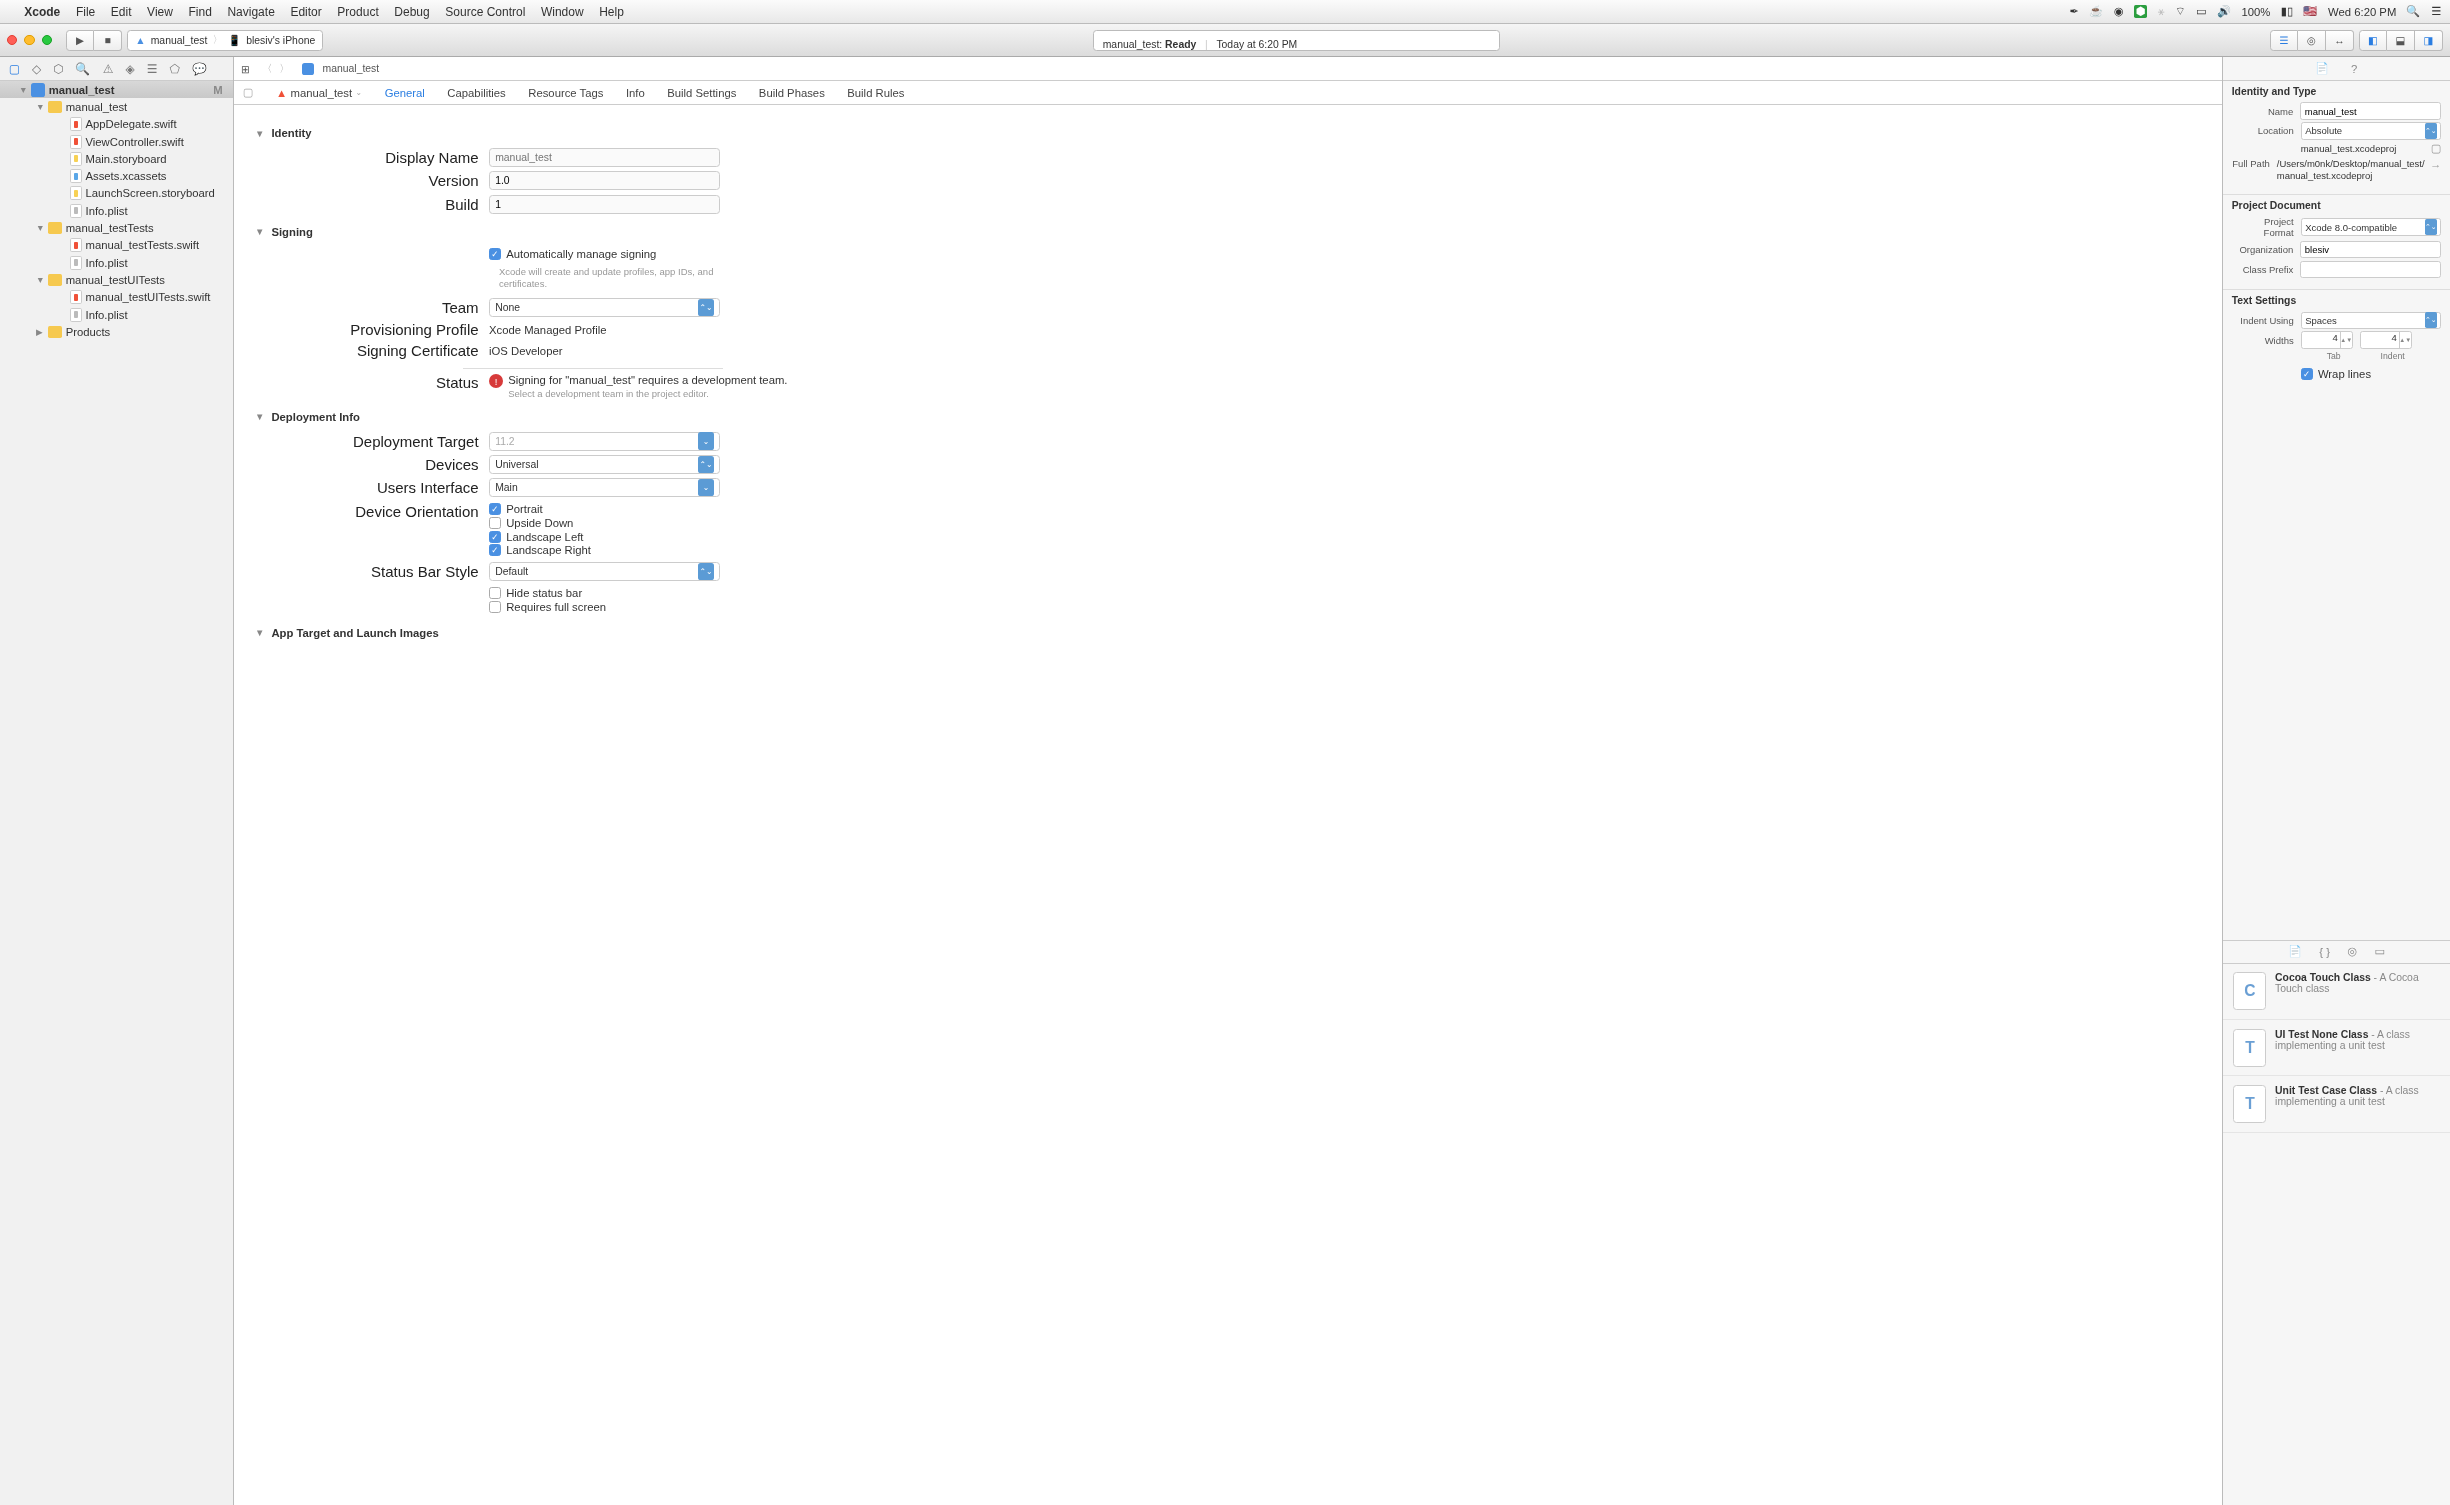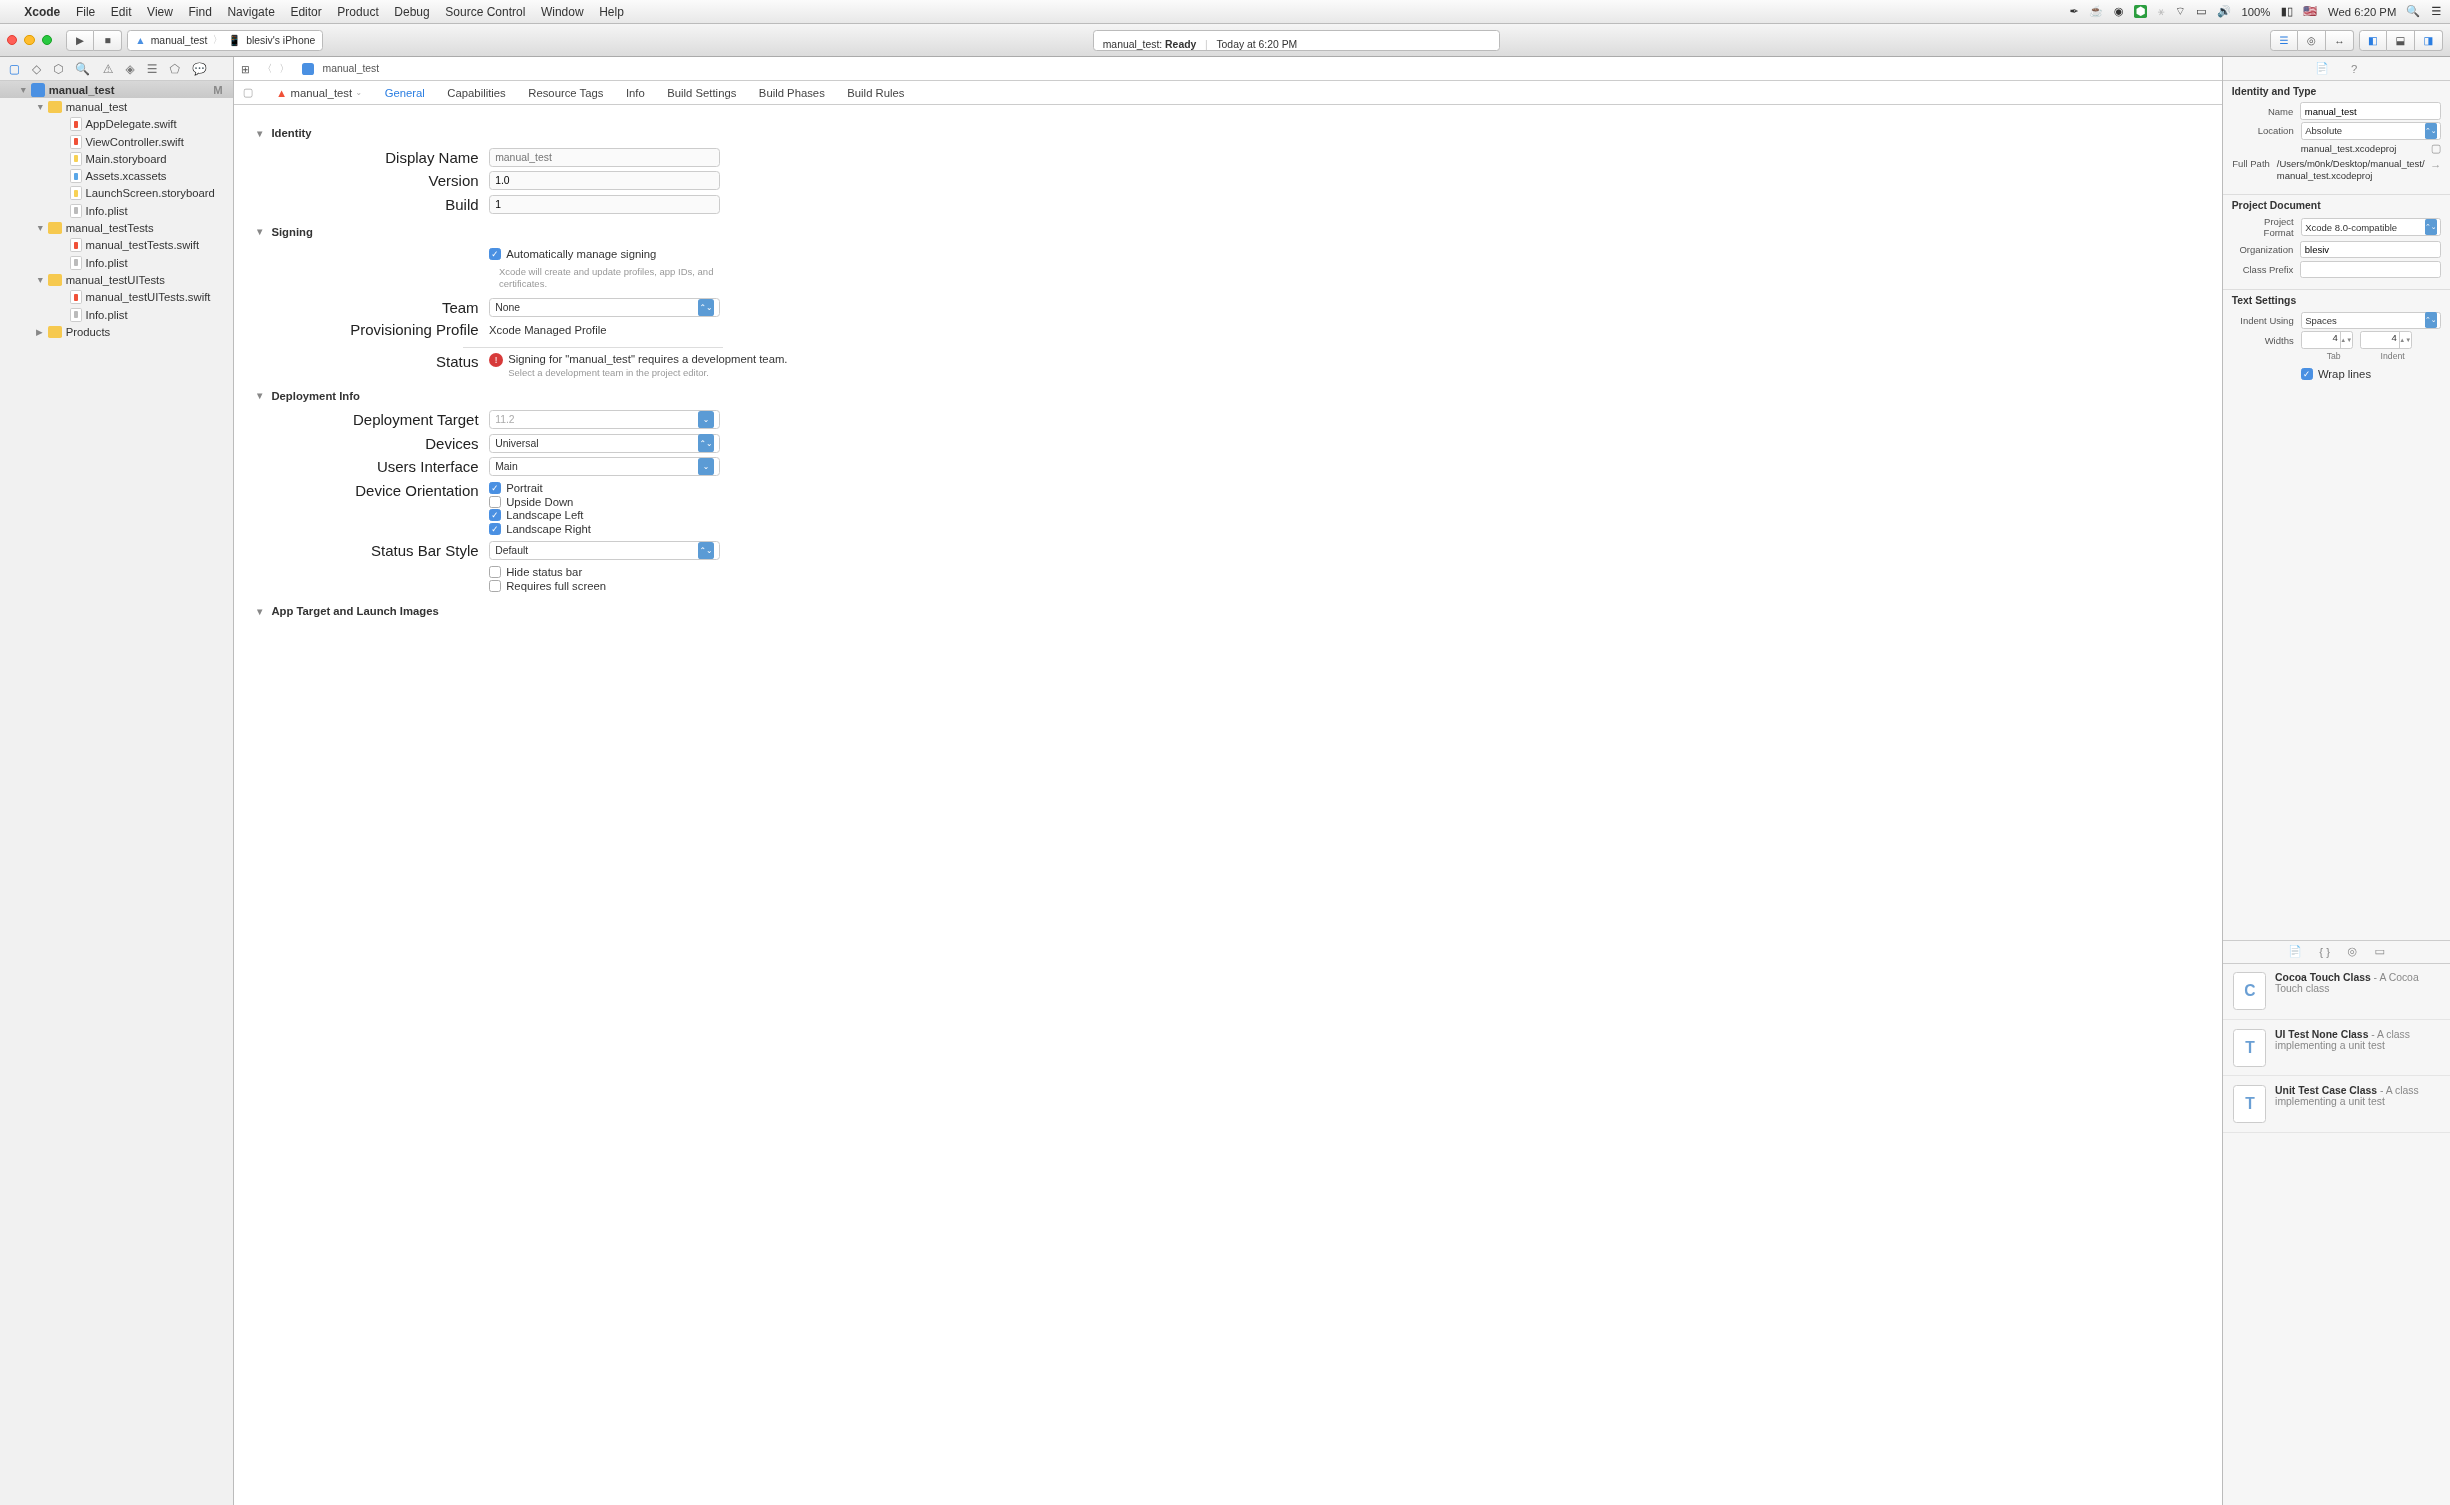--- a/index.html
+++ b/index.html
@@ -322,20 +322,24 @@
           <div class="form-label">Team</div>
         <div class="form-select">
             <span>None</span>
             <span class="arrow">⌃⌄</span>
           </div>
       </div>
       <div class="form-row">
           <div class="form-label">Provisioning Profile</div>
           <div class="form-static">Xcode Managed Profile</div>
         </div>
+      <div class="form-row">
+          <div class="form-label">Signing Certificate</div>
+          <div class="form-static">iOS Developer</div>
+        </div>
       <div class="sep-line"></div>
       <div class="status-row">
           <div class="form-label">Status</div>
         <div class="status-icon">!</div>
         <div>
           <div class="status-text">Signing for "manual_test" requires a development team.</div>
           <div class="status-sub">Select a development team in the project editor.</div>
         </div>
       </div>
 

